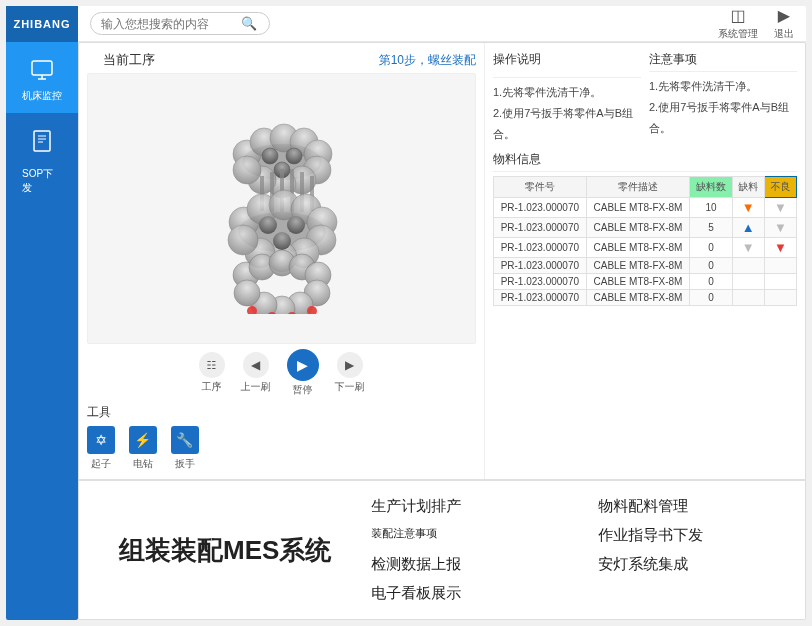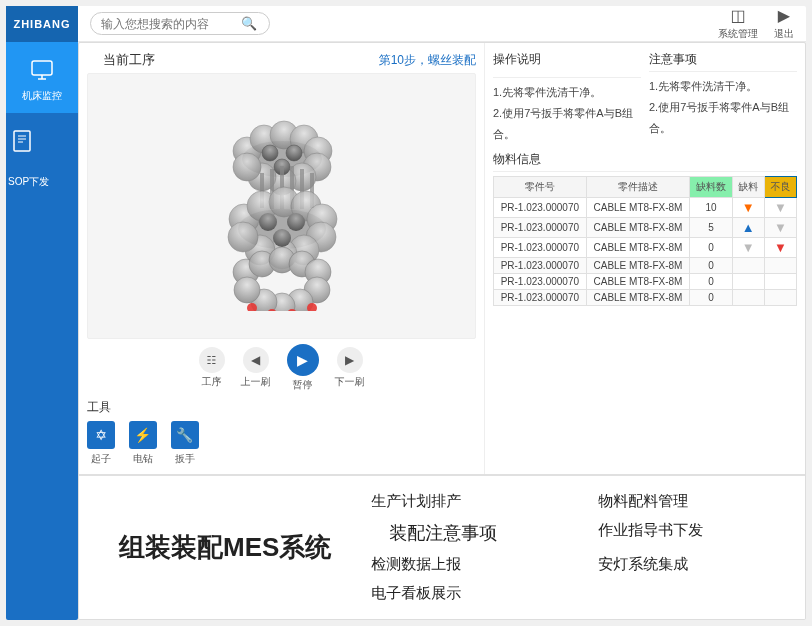--- a/index.html
+++ b/index.html
@@ -32,21 +32,21 @@
   <div style="width:100%;display:flex;flex-direction:column;align-items:center;padding:14px 4px 10px;cursor:pointer;color:#fff;font-size:10px;gap:5px;background:#2196f3;">
     <div style="width:28px;height:28px;display:flex;align-items:center;justify-content:center;">
       <svg width="24" height="24" viewBox="0 0 24 24">
           <rect x="2" y="3" width="20" height="14" rx="2" fill="none" stroke="white" stroke-width="1.5"></rect>
           <line x1="8" y1="21" x2="16" y2="21" stroke="white" stroke-width="1.5"></line>
           <line x1="12" y1="17" x2="12" y2="21" stroke="white" stroke-width="1.5"></line>
         </svg>
     </div>
     <span>机床监控</span>
   </div>
-  <div style="width:100%;display:flex;flex-direction:column;align-items:flex-start;padding:14px 2px 10px;cursor:pointer;color:#fff;font-size:10px;gap:20px;">
+  <div style="width:100%;display:flex;flex-direction:column;align-items:center;padding:14px 16px 10px;cursor:pointer;color:#fff;font-size:10px;gap:12px;">
     <div style="width:28px;height:28px;display:flex;align-items:center;justify-content:center;">
       <svg width="24" height="24" viewBox="0 0 24 24">
           <rect x="4" y="2" width="16" height="20" rx="1" fill="none" stroke="white" stroke-width="1.5"></rect>
           <line x1="8" y1="7" x2="16" y2="7" stroke="white" stroke-width="1"></line>
           <line x1="8" y1="10" x2="16" y2="10" stroke="white" stroke-width="1"></line>
           <line x1="8" y1="13" x2="13" y2="13" stroke="white" stroke-width="1"></line>
         </svg>
     </div>
     <span>SOP下发</span>
   </div>
@@ -270,20 +270,20 @@
     </div>
   </div>
 
   <div style="height:2px;background:#e0e0e0;"></div>
 
   <div style="display:flex;align-items:center;padding:16px 40px;gap:40px;background:#fff;">
     <div style="font-size:26px;font-weight:bold;color:#222;white-space:nowrap;min-width:195px;">组装装配MES系统</div>
     <div style="display:grid;grid-template-columns:1fr 1fr;gap:10px 60px;flex:1;">
       <div style="font-size:15px;color:#222;font-weight:500;">生产计划排产</div>
       <div style="font-size:15px;color:#222;font-weight:500;">物料配料管理</div>
-      <div style="font-size:18px;color:#222;font-weight:500;margin-left:18px;">装配注意事项</div>
+      <div style="font-size:11px;color:#222;font-weight:500;">装配注意事项</div>
       <div style="font-size:15px;color:#222;font-weight:500;">作业指导书下发</div>
       <div style="font-size:15px;color:#222;font-weight:500;">检测数据上报</div>
       <div style="font-size:15px;color:#222;font-weight:500;">安灯系统集成</div>
       <div style="font-size:15px;color:#222;font-weight:500;">电子看板展示</div>
     </div>
   </div>
 </div>
 
 </body></html>

